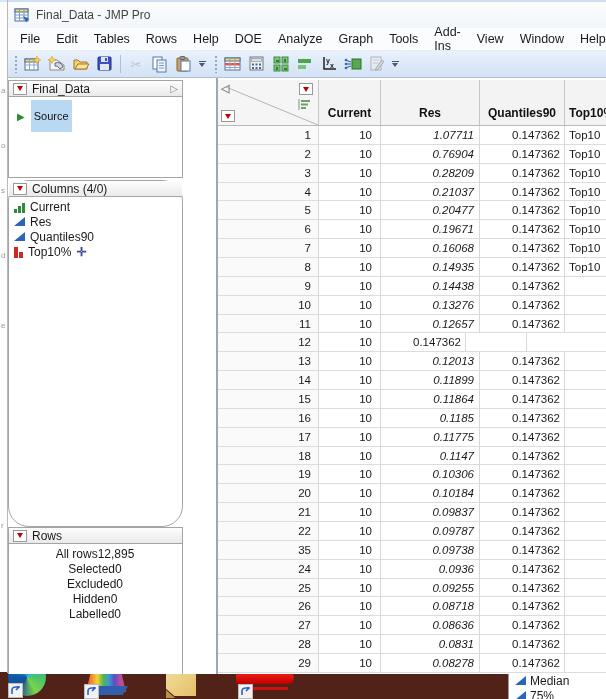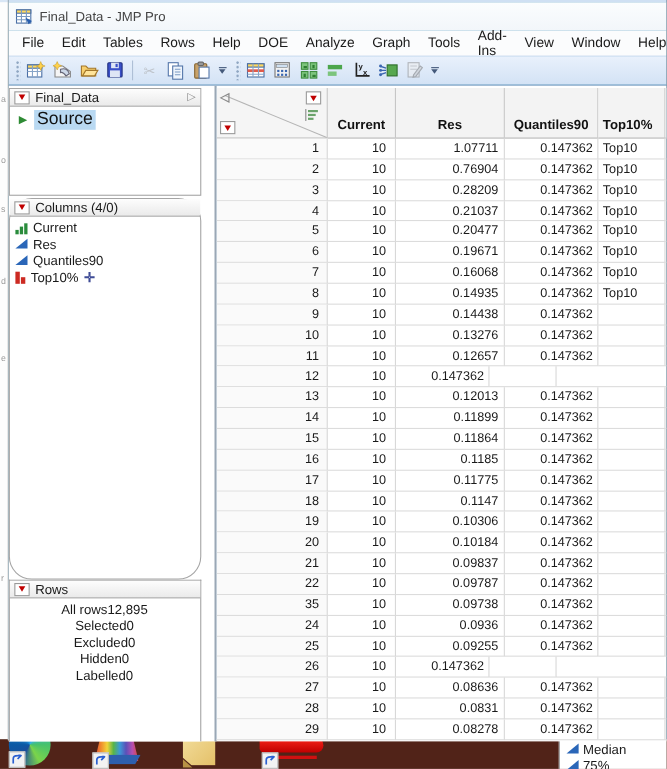--- a/index.html
+++ b/index.html
@@ -45,34 +45,34 @@
   .tb-btn { width:24px; height:22px; display:flex; align-items:center; justify-content:center; }
   .tb-btn.disabled { filter:grayscale(1) opacity(.55); }
   .tb-sep { width:1px; height:18px; background:#aebfd6; margin:0 3px; }
   .tb-overflow { width:12px; height:22px; display:flex; flex-direction:column; align-items:center; justify-content:center; color:#44597a; }
   .tb-overflow .bar { width:7px; height:1px; background:#44597a; margin-bottom:1px; }
   .tb-overflow .arr { width:0; height:0; border-left:3.5px solid transparent; border-right:3.5px solid transparent; border-top:4px solid #44597a; }
 
   #content { position:absolute; left:0; top:76px; width:598px; height:596px; display:flex; }
 
   
-  #sidebar { position:relative; width:189px; height:100%; background:#fff; border-right:2px solid #9aa7b5; }
+  #sidebar { position:relative; width:210px; height:100%; background:#fff; border-right:2px solid #9aa7b5; }
   .panel { position:absolute; left:0; width:175px; background:#fff; border:1px solid #a5a5a5; }
   #panel-table { top:2px; height:98px; }
   #panel-columns { top:102px; height:347px;border-radius:21px; }
   #panel-rows { top:449px; height:147px; border-bottom:none; }
   .panel-header { height:16px; background:linear-gradient(#fdfdfd,#eaeaea); border-bottom:1px solid #a5a5a5;
         display:flex; align-items:center; gap:5px; padding:0 4px; }
   .panel-title { font-size:12px; color:#1a1a1a; flex:1; }
   .red-menu { width:14px; height:12px; background:#fff; border:1px solid #999; display:inline-flex; align-items:center; justify-content:center; }
   .red-menu i { width:0; height:0; border-left:3.5px solid transparent; border-right:3.5px solid transparent; border-top:5px solid #c00000; }
   .chevron { color:#8a8a8a; font-size:10px; line-height:10px; }
   #source-row { display:flex; align-items:center; gap:6px; padding:3px 0 0 8px; }
   #source-play { color:#2e8b34; font-size:10px; }
-  #source-label { font-size:16px; color:#111; background:#b9d9f2; padding:0 3px; }
+  #source-label { font-size:11px; color:#111; background:#b9d9f2; padding:10px 3px; }
   .col-item { display:flex; align-items:center; gap:5px; height:15px; padding-left:5px; font-size:12px; color:#1a1a1a; }
   .icon-ord { display:inline-flex; align-items:flex-end; gap:1px; height:12px; }
   .icon-ord b { width:3px; background:#2a8c3c; }
   .icon-nom { display:inline-flex; align-items:flex-end; gap:1px; height:12px; }
   .icon-nom b { width:4px; background:#cc2a22; }
   .formula-plus { color:#3f4c96; font-size:12px; font-weight:bold; line-height:10px; }
   .stat-row { display:flex; justify-content:center; height:15px; align-items:center; padding:0 7px 0 6px; font-size:12px; color:#1a1a1a; }
 
   
   #grid { position:relative; flex:1; height:100%; background:#fff; overflow:hidden; }
@@ -88,21 +88,21 @@
   #corner-list-icon { position:absolute; right:7px; top:18px; }
   .hc-current { width:62px; } .hc-res { width:99px; } .hc-q90 { width:85px; }
   .hc-top { width:61px; justify-content:flex-start; padding-left:4px; }
   .hc-fill { flex:1; border-right:none; }
   #grid-rows { position:absolute; left:0; top:48px; width:421px; }
   .tr { display:flex; height:18.86px; }
   .td { border-right:1px solid #d8d8d8; border-bottom:1px solid #dcdcdc; font-size:11.5px; color:#1a1a1a;
         display:flex; align-items:center; justify-content:flex-end; overflow:hidden; }
   .c-num { width:101px; background:#fafafa; padding-right:7px; }
   .c-current { width:62px; padding-right:8px; }
-  .c-res { width:99px; padding-right:5px; }
+  .c-res { width:99px; padding-right:5px;font-style:italic; }
   .c-q90 { width:85px; padding-right:4px; }
   .c-top { width:61px; justify-content:flex-start; padding-left:4px; }
   .c-fill { flex:1; border-right:none; }
 </style>
 </head>
 <body>
 
 <div class="desk-icon" style="left:8px; top:658px; width:40px; height:40px;">
   <div id="edge-icon-circle"></div>
   <span class="shortcut-badge">
@@ -634,20 +634,21 @@
             <div class="td c-num">25</div>
             <div class="td c-current">10</div>
             <div class="td c-res">0.09255</div>
             <div class="td c-q90">0.147362</div>
             <div class="td c-top"></div>
             <div class="td c-fill"></div>
           </div>
           <div class="tr">
             <div class="td c-num">26</div>
             <div class="td c-current">10</div>
+            <div class="td c-res">0.08718</div>
             <div class="td c-q90">0.147362</div>
             <div class="td c-top"></div>
             <div class="td c-fill"></div>
           </div>
           <div class="tr">
             <div class="td c-num">27</div>
             <div class="td c-current">10</div>
             <div class="td c-res">0.08636</div>
             <div class="td c-q90">0.147362</div>
             <div class="td c-top"></div>

